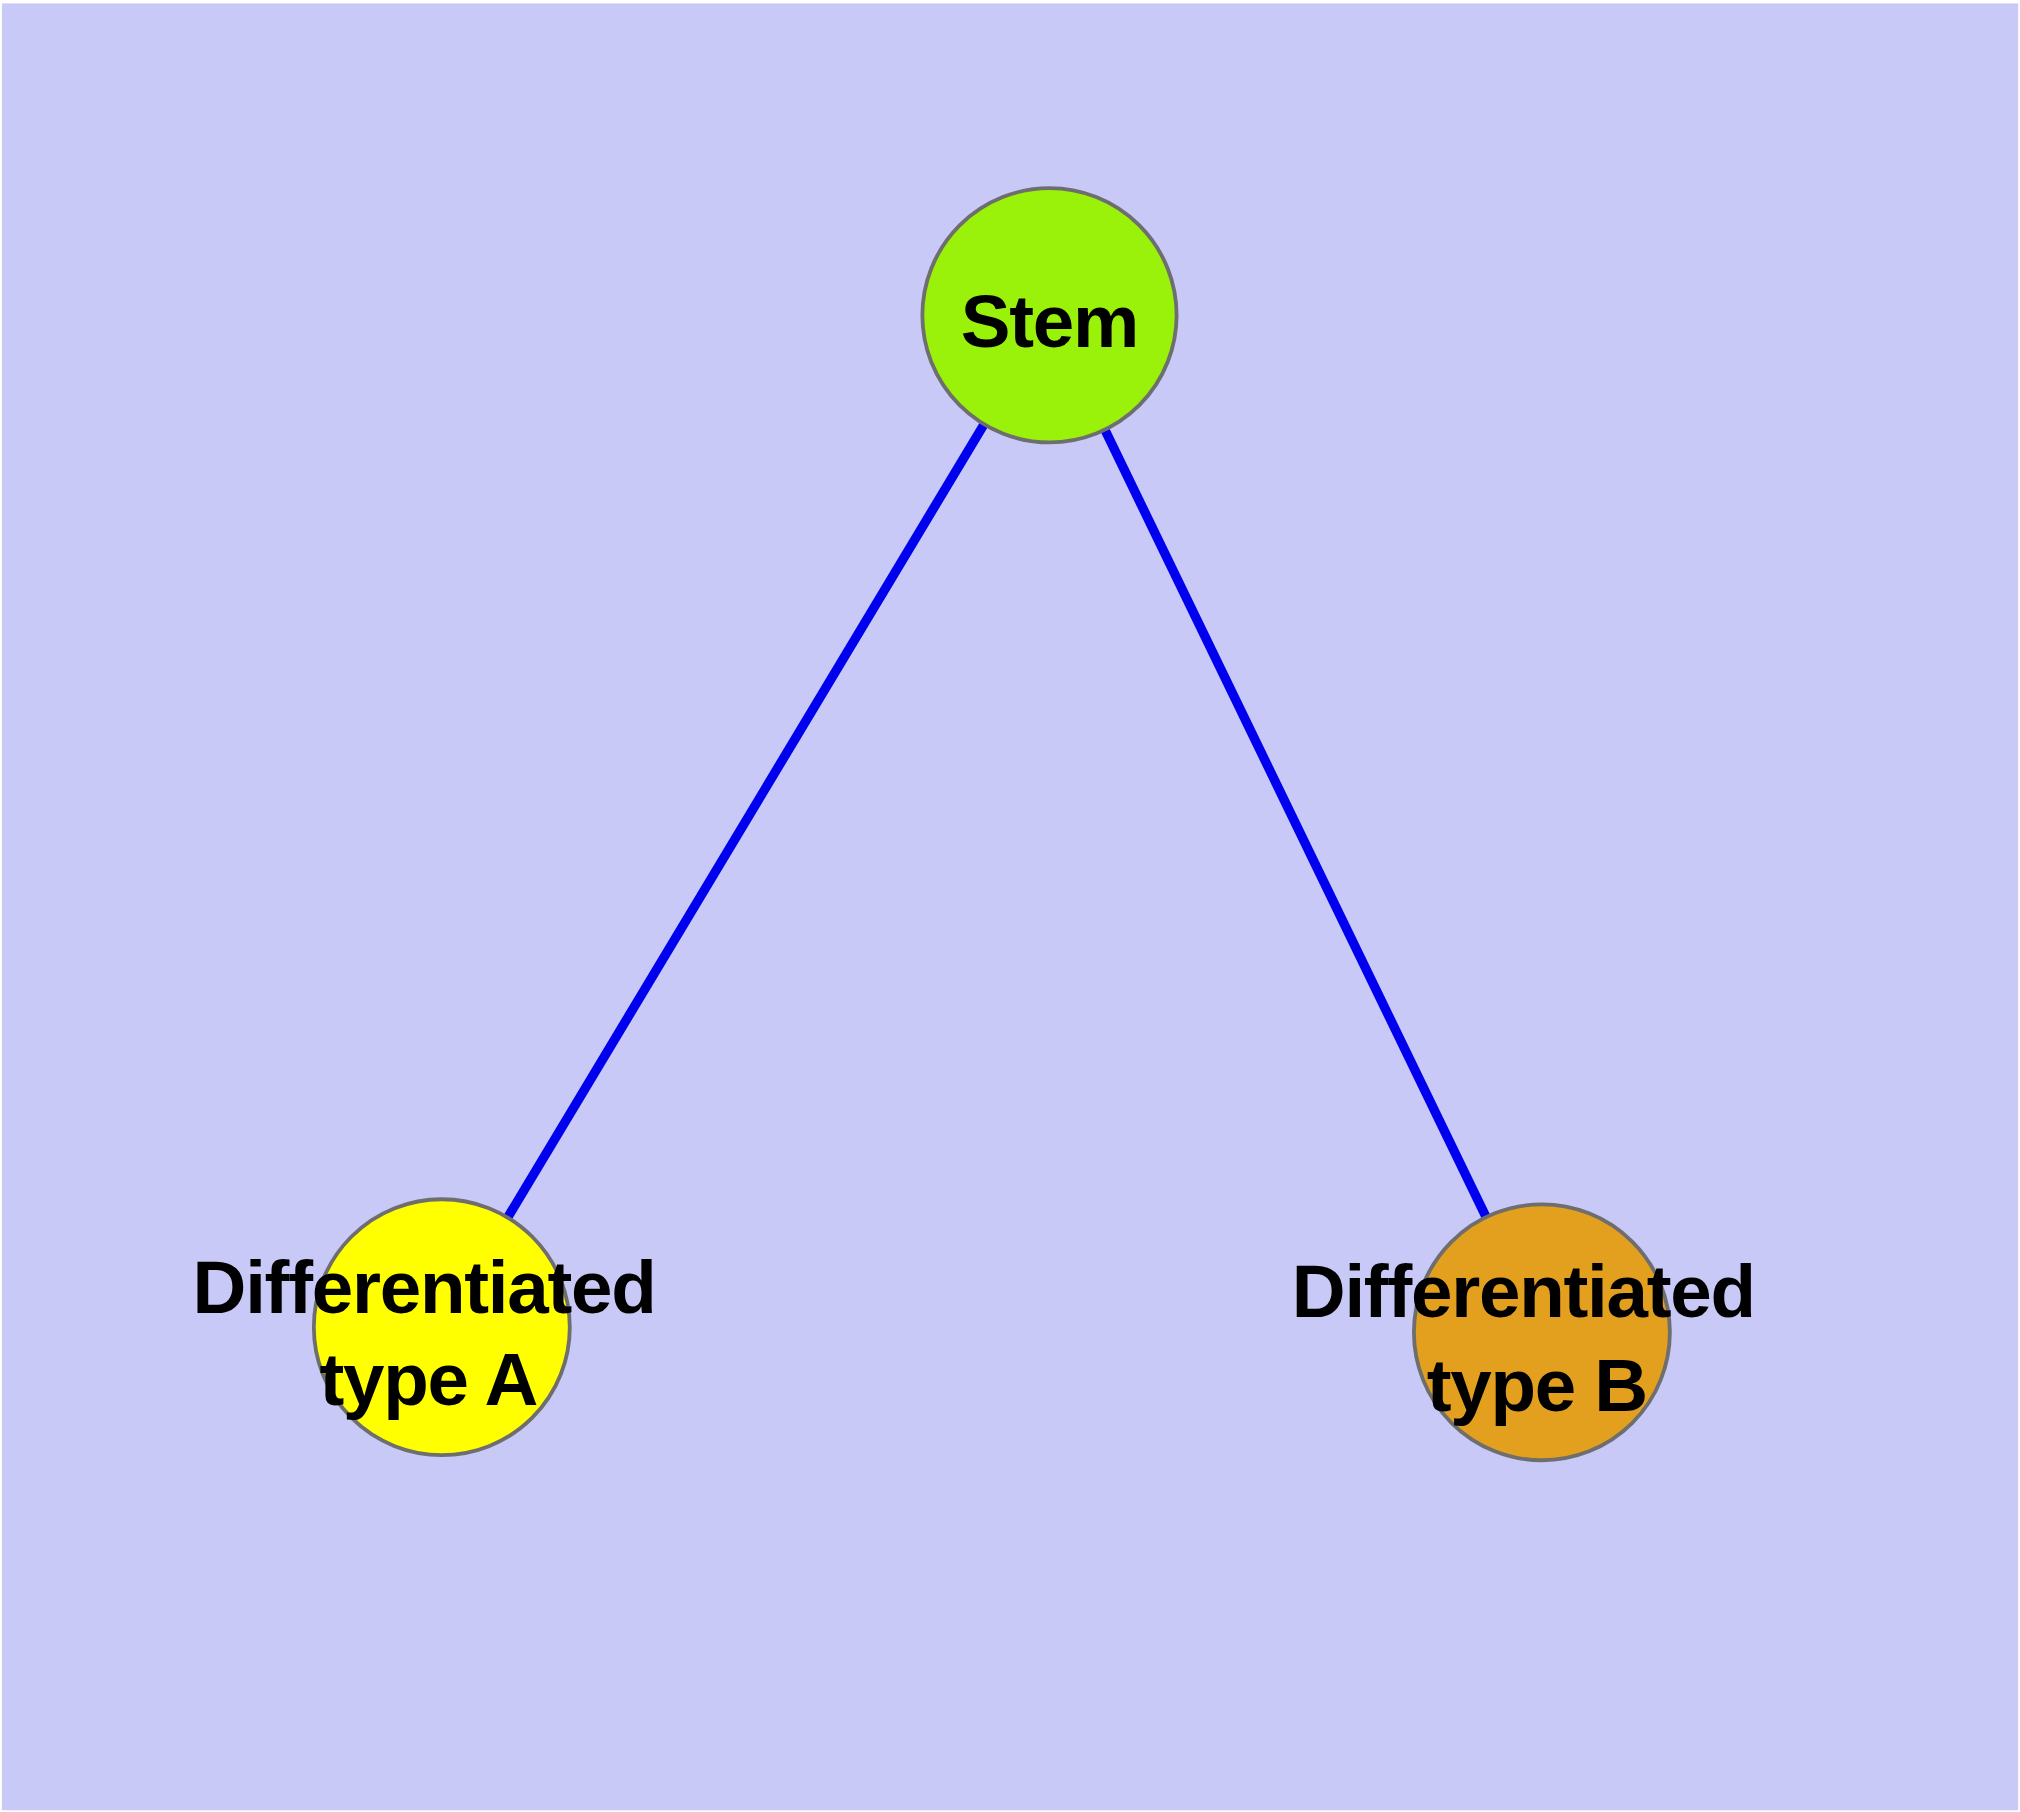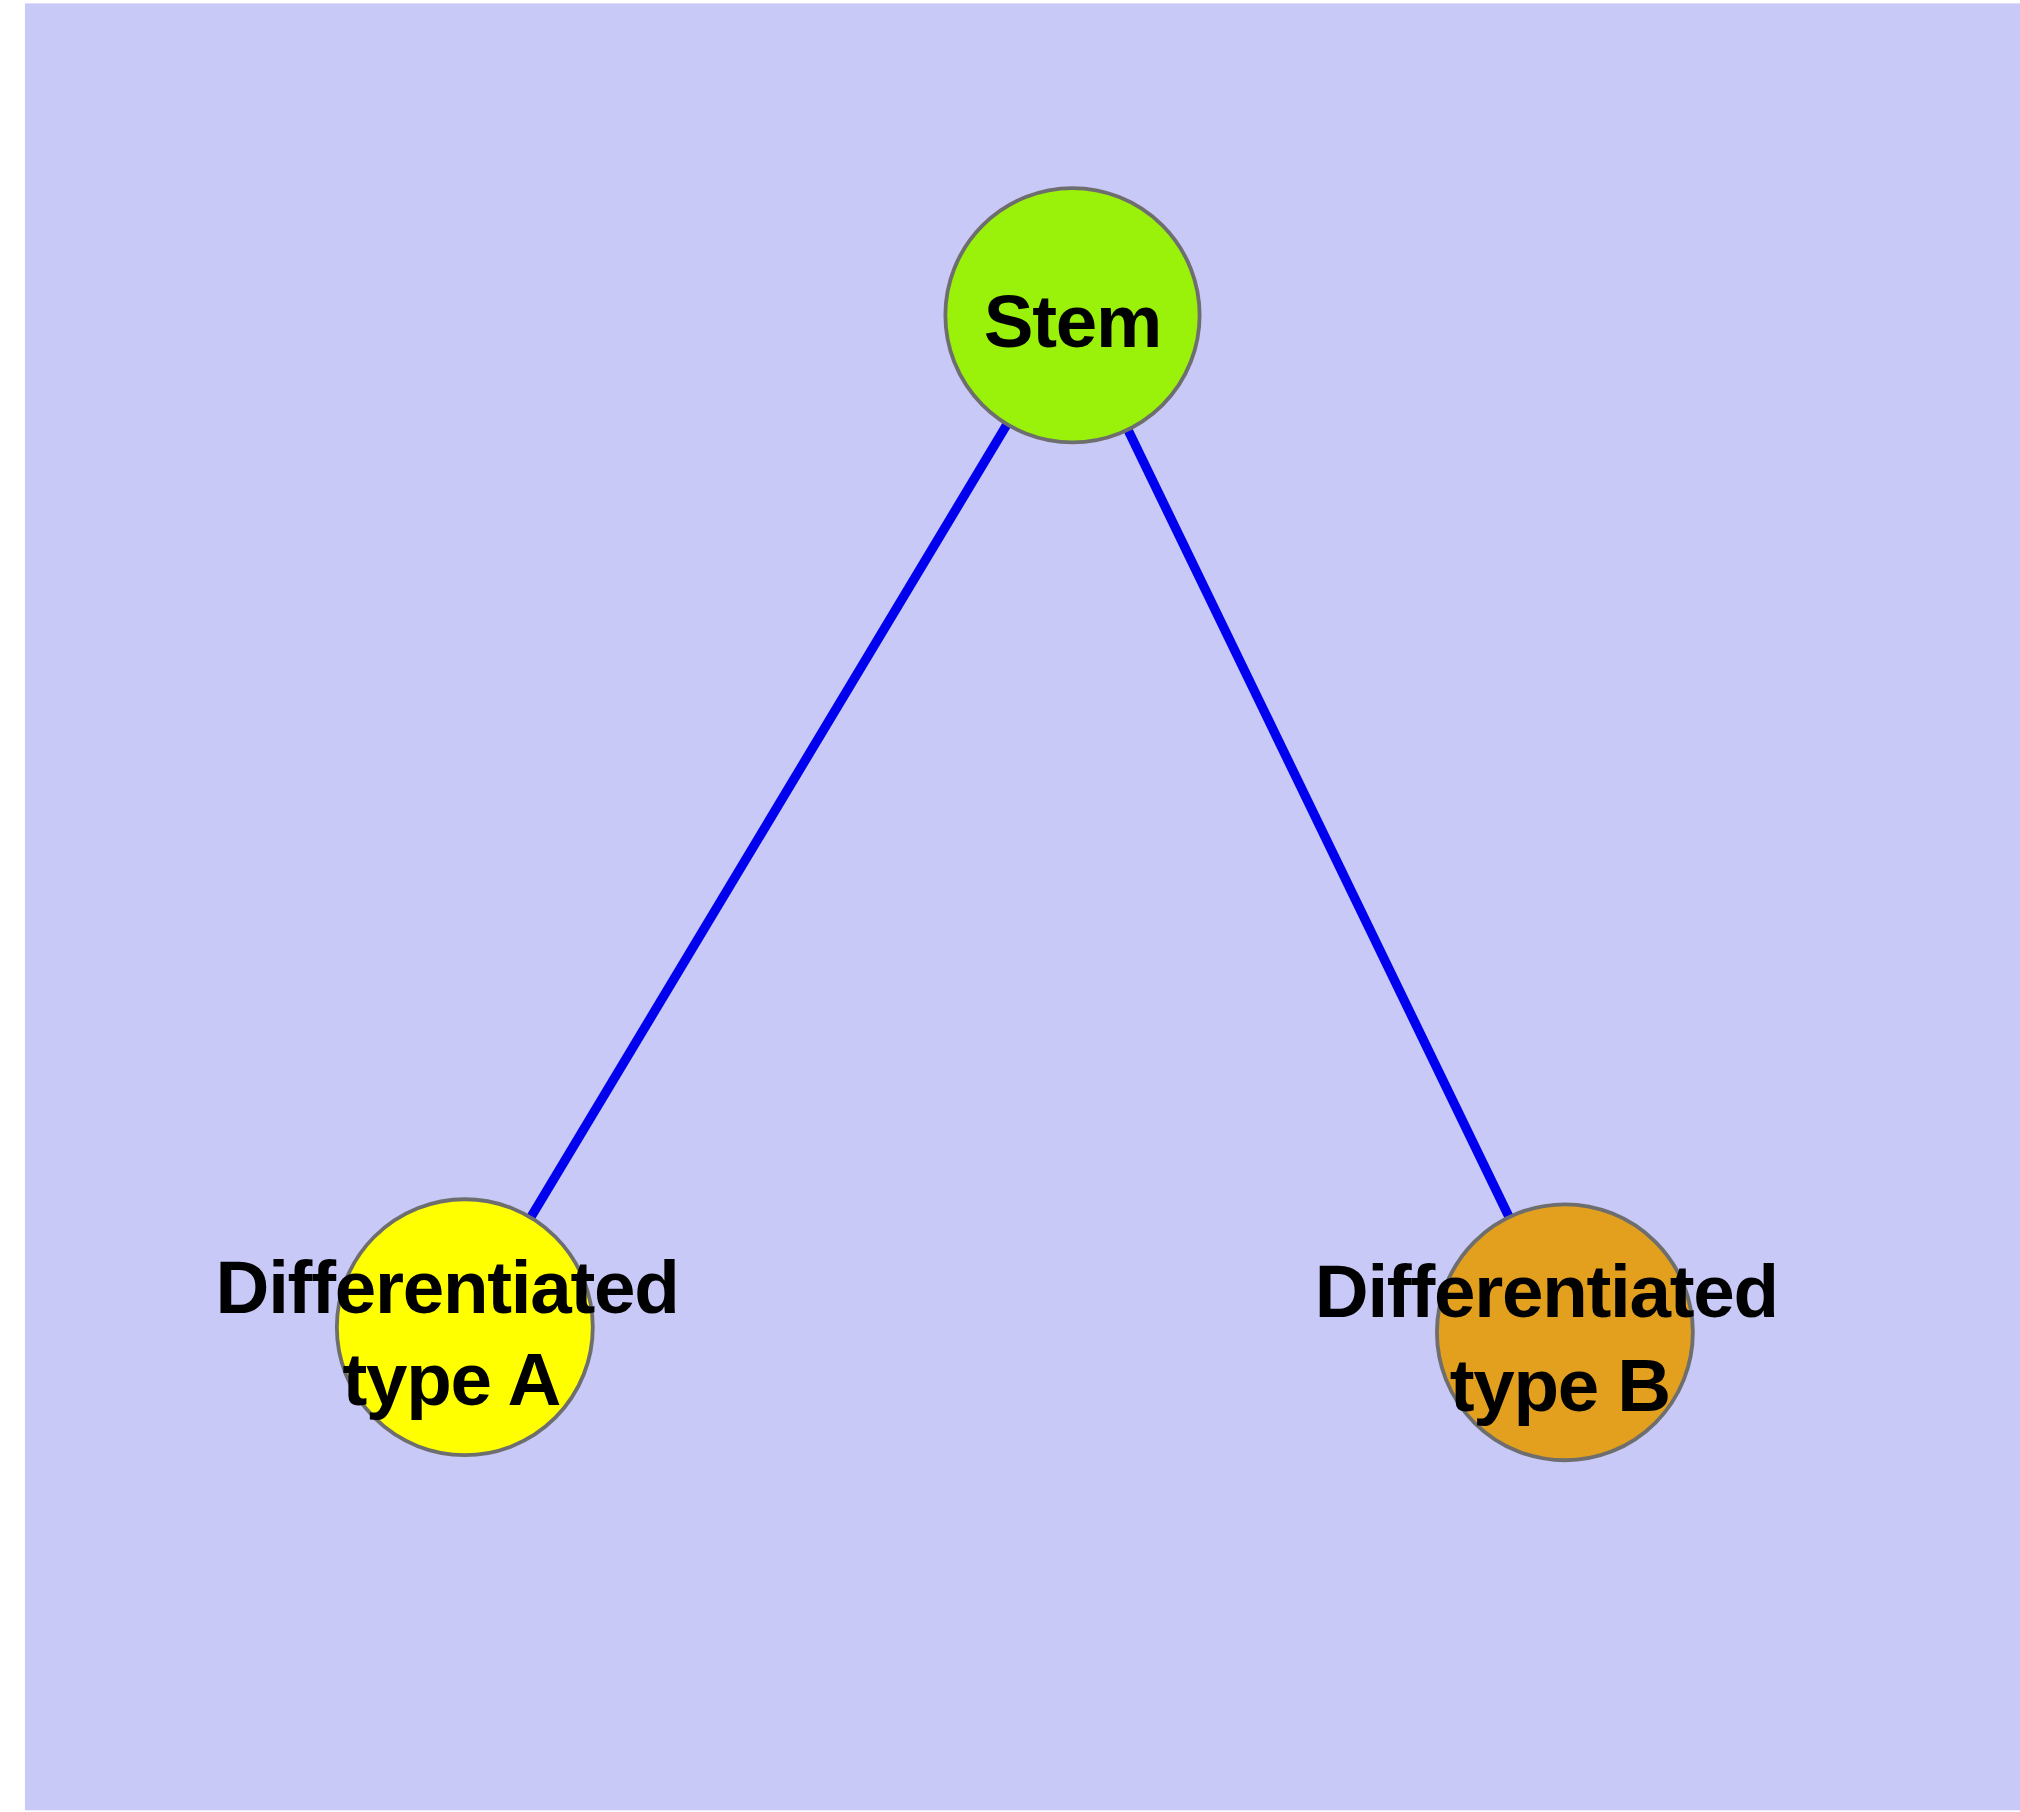--- a/index.html
+++ b/index.html
@@ -4,21 +4,20 @@
 <style>
   html, body {
     margin: 0;
     padding: 0;
     background: #FFFFFF;
   }
   .stage {
     width: 1931px;
     height: 1812px;
     position: relative;
-    padding-left: 23px;
   }
   svg { display: block; }
   .node-label {
     font-family: "Liberation Sans", sans-serif;
     font-weight: bold;
     font-size: 88px;
     letter-spacing: -1.5px;
     text-anchor: middle;
   }
   .edge-line {

